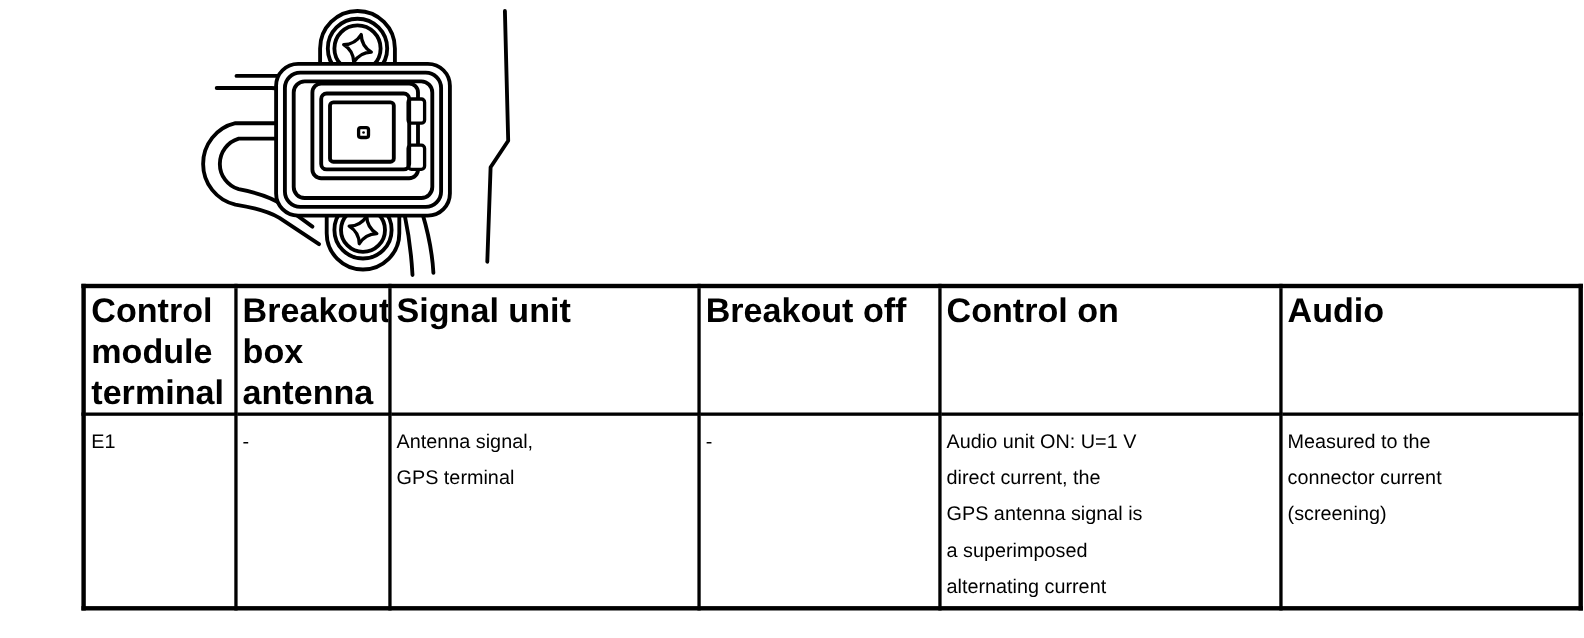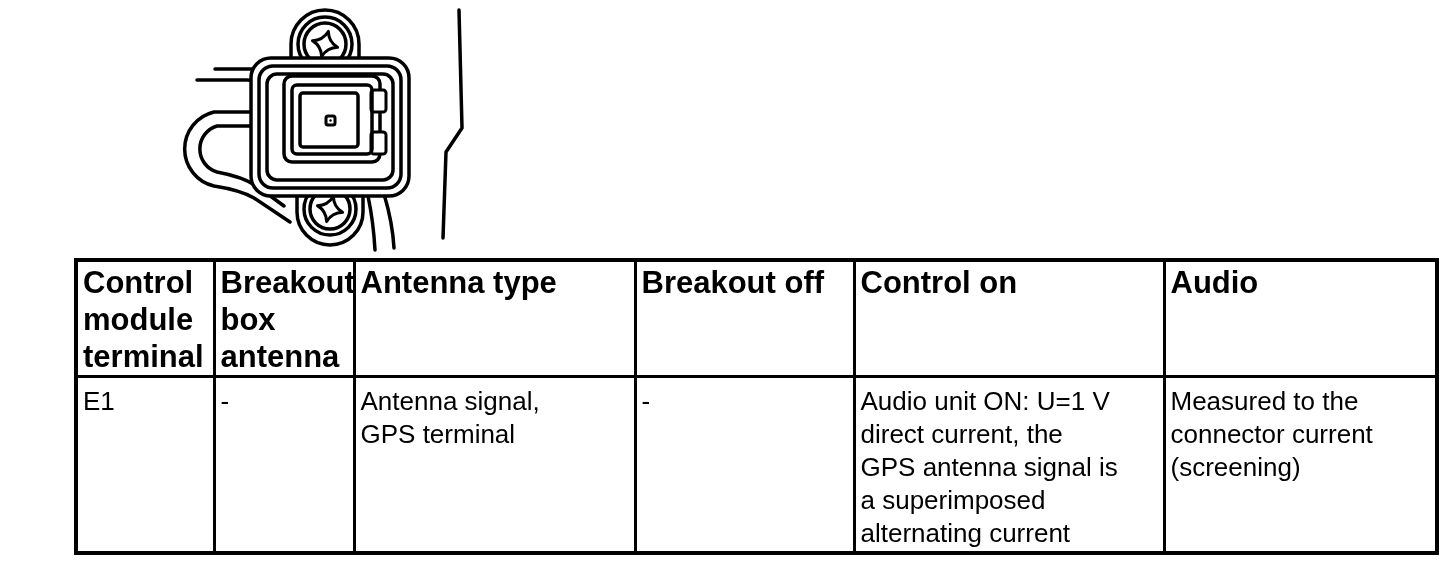--- a/index.html
+++ b/index.html
@@ -38,21 +38,21 @@
     white-space: pre-line;
     overflow: hidden;
     padding: 2px 0 0 5px;
   }
   table.spec th {
     font-size: 31px;
     line-height: 37px;
     font-weight: bold;
   }
   table.spec td {
-    font-size: 26px;
+    font-size: 18px;
     line-height: 33px;
     font-weight: normal;
     padding-top: 7px;
   }
   tr.head-row  { height: 114px; }
   tr.data-row  { height: 176px; }
 </style>
 </head>
 <body>
 
@@ -112,21 +112,21 @@
     <col style="width:273px">
   </colgroup>
   <thead>
     <tr class="head-row">
       <th>Control
 module
 terminal</th>
       <th>Breakout
 box
 antenna</th>
-      <th>Antenna type</th>
+      <th>Signal unit</th>
       <th>Breakout off</th>
       <th>Control on</th>
       <th>Audio</th>
     </tr>
   </thead>
   <tbody>
     <tr class="data-row">
       <td>E1</td>
       <td>-</td>
       <td>Antenna signal,

